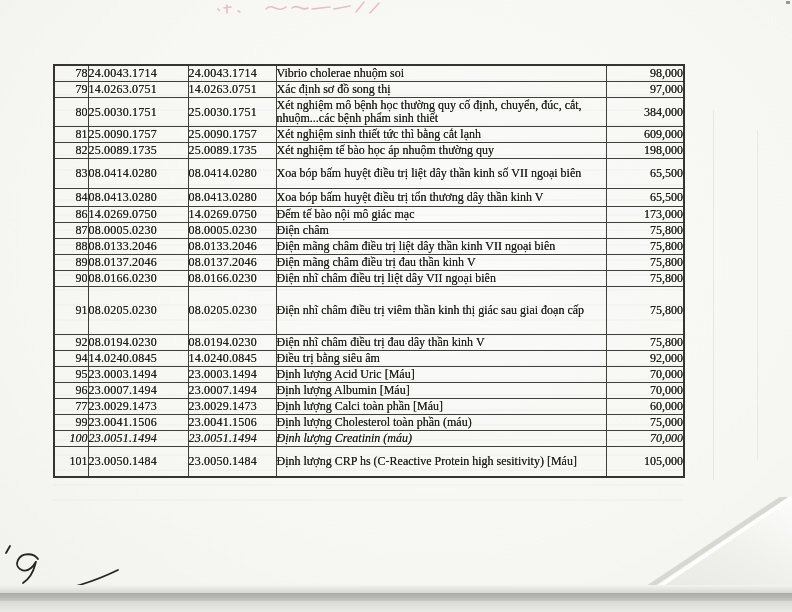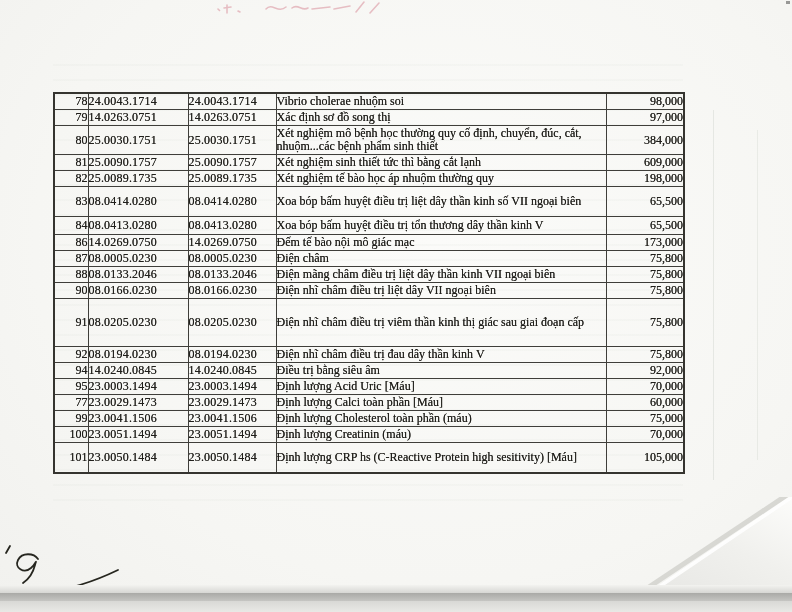--- a/index.html
+++ b/index.html
@@ -6,21 +6,20 @@
   .scan{
     position:relative;width:792px;height:612px;overflow:hidden;
     background:radial-gradient(ellipse at 55% 40%, #fbfbf9 0%, #f6f6f3 65%, #f1f1ee 100%);
     font-family:"Liberation Serif","DejaVu Serif",serif;
   }
   
   .tablewrap{position:absolute;left:53px;top:64px;width:630px;}
   table.price-table{
     border-collapse:collapse;table-layout:fixed;width:630px;
     border:2px solid #35342f;
-    margin-top:28px;
   }
   table.price-table td{
     border:1px solid #3f3e3a;
     color:#201f1b;
     font-size:12px;
     vertical-align:middle;
     padding:0;
     overflow:hidden;
     text-shadow:0 0 0.4px rgba(32,31,27,0.85);
   }
@@ -147,20 +146,27 @@
             <td class="c-price">75,800</td>
           </tr>
           <tr style="height: 15px;">
             <td class="c-no">88</td>
             <td class="c-code">08.0133.2046</td>
             <td class="c-code">08.0133.2046</td>
             <td class="c-name">Điện mãng châm điều trị liệt dây thần kinh VII ngoại biên</td>
             <td class="c-price">75,800</td>
           </tr>
           <tr style="height: 15px;">
+            <td class="c-no">89</td>
+            <td class="c-code">08.0137.2046</td>
+            <td class="c-code">08.0137.2046</td>
+            <td class="c-name">Điện mãng châm điều trị đau thần kinh V</td>
+            <td class="c-price">75,800</td>
+          </tr>
+          <tr style="height: 15px;">
             <td class="c-no">90</td>
             <td class="c-code">08.0166.0230</td>
             <td class="c-code">08.0166.0230</td>
             <td class="c-name">Điện nhĩ châm điều trị liệt dây VII ngoại biên</td>
             <td class="c-price">75,800</td>
           </tr>
           <tr style="height: 48px;">
             <td class="c-no">91</td>
             <td class="c-code">08.0205.0230</td>
             <td class="c-code">08.0205.0230</td>
@@ -182,34 +188,41 @@
             <td class="c-price">92,000</td>
           </tr>
           <tr style="height: 15px;">
             <td class="c-no">95</td>
             <td class="c-code">23.0003.1494</td>
             <td class="c-code">23.0003.1494</td>
             <td class="c-name">Định lượng Acid Uric [Máu]</td>
             <td class="c-price">70,000</td>
           </tr>
           <tr style="height: 15px;">
+            <td class="c-no">96</td>
+            <td class="c-code">23.0007.1494</td>
+            <td class="c-code">23.0007.1494</td>
+            <td class="c-name">Định lượng Albumin [Máu]</td>
+            <td class="c-price">70,000</td>
+          </tr>
+          <tr style="height: 15px;">
             <td class="c-no">77</td>
             <td class="c-code">23.0029.1473</td>
             <td class="c-code">23.0029.1473</td>
             <td class="c-name">Định lượng Calci toàn phần [Máu]</td>
             <td class="c-price">60,000</td>
           </tr>
           <tr style="height: 15px;">
             <td class="c-no">99</td>
             <td class="c-code">23.0041.1506</td>
             <td class="c-code">23.0041.1506</td>
             <td class="c-name">Định lượng Cholesterol toàn phần (máu)</td>
             <td class="c-price">75,000</td>
           </tr>
-          <tr style="height: 15px;">
+          <tr style="height: 15px; font-style: italic;">
             <td class="c-no">100</td>
             <td class="c-code">23.0051.1494</td>
             <td class="c-code">23.0051.1494</td>
             <td class="c-name">Định lượng Creatinin (máu)</td>
             <td class="c-price">70,000</td>
           </tr>
           <tr style="height: 30px;">
             <td class="c-no">101</td>
             <td class="c-code">23.0050.1484</td>
             <td class="c-code">23.0050.1484</td>

